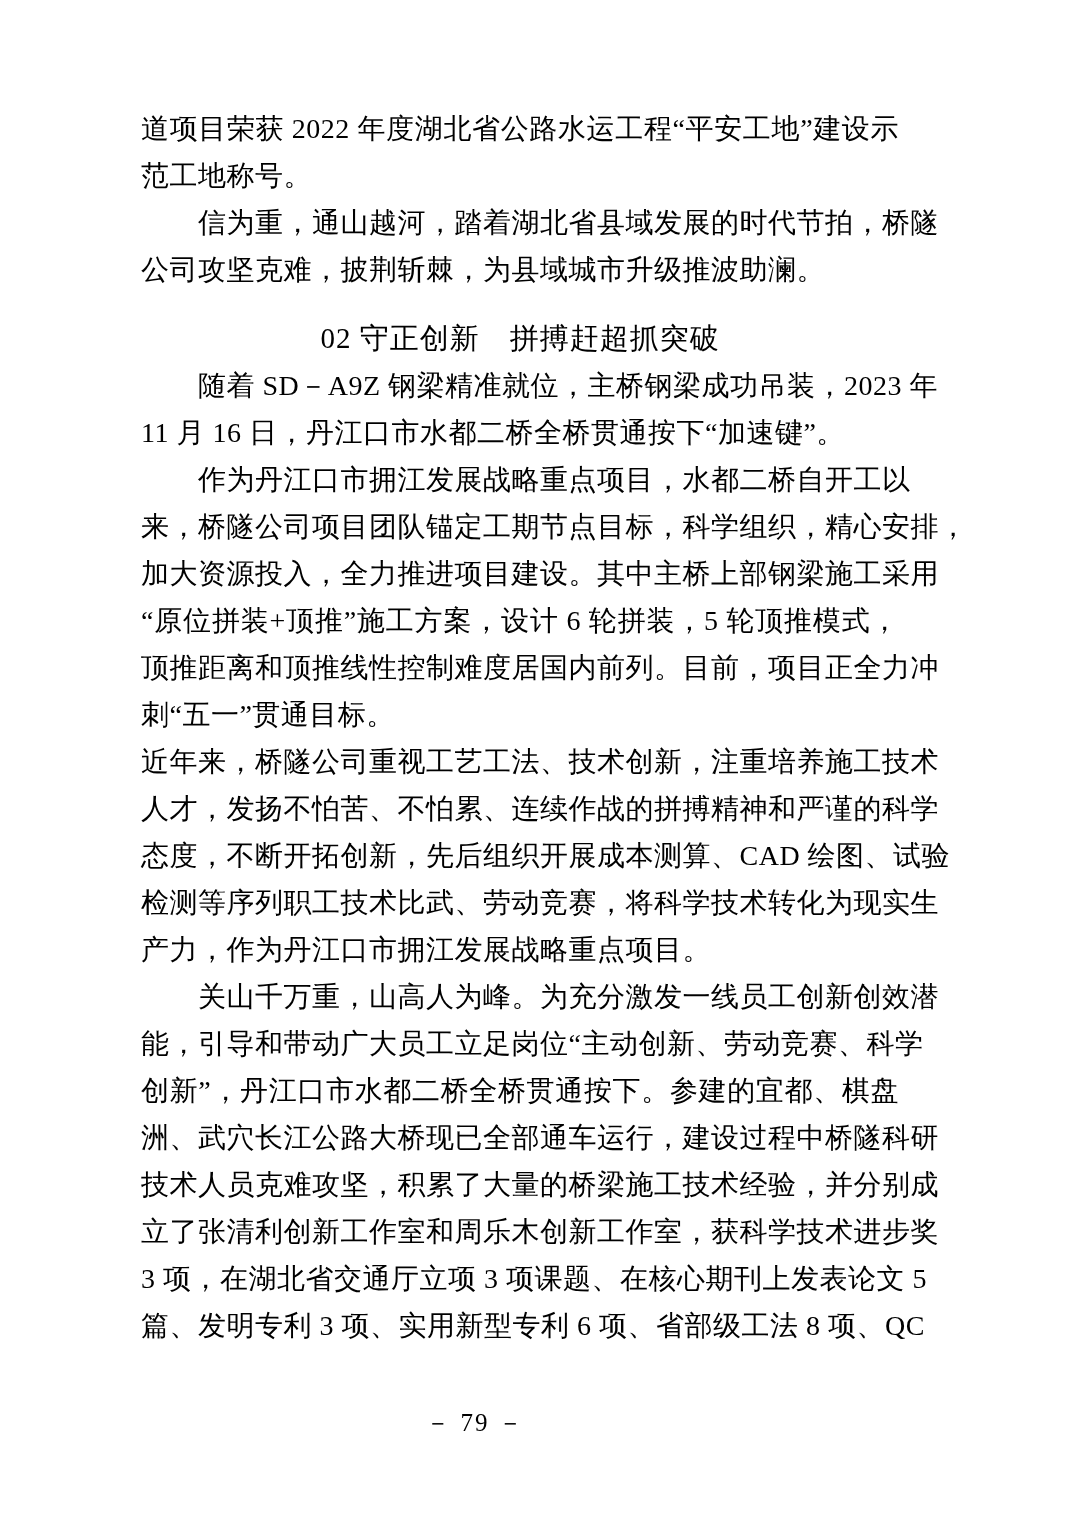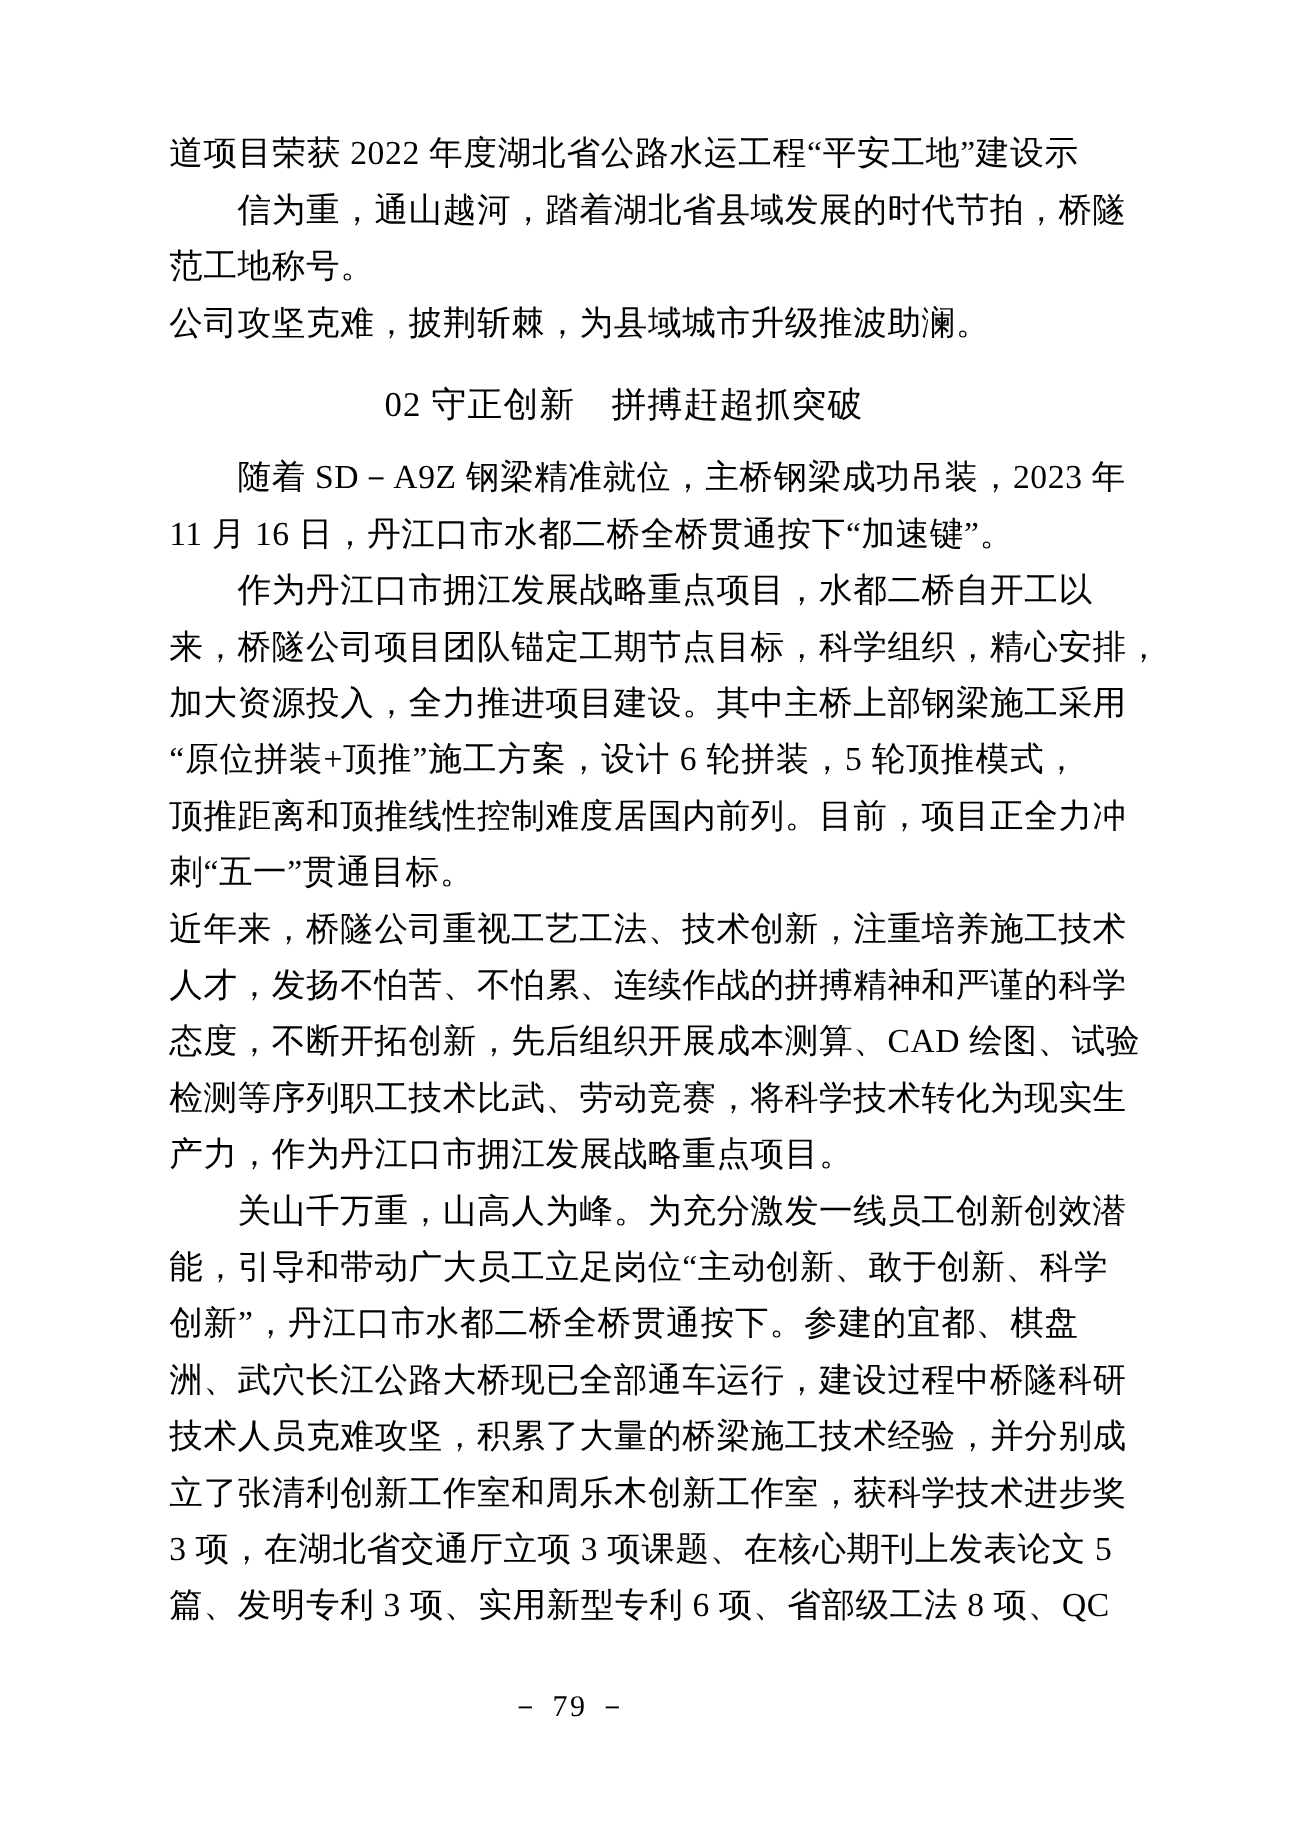--- a/index.html
+++ b/index.html
@@ -33,60 +33,59 @@
   .line.paraend {
     text-align-last: left;
   }
   .line.indent {
     text-indent: 57px;
   }
   .heading {
     font-size: 29px;
     line-height: 47px;
     margin-top: 22px;
-    margin-bottom: 13px;
     text-align: center;
     letter-spacing: 1px;
   }
   .footer {
     position: absolute;
     top: 1406px;
     left: 0;
     width: 950px;
     text-align: center;
     font-size: 25px;
     line-height: 34px;
     letter-spacing: 2px;
   }
 </style>
 </head>
 <body>
 
 <div class="page">
   <div class="doc-body">
       <div class="line">道项目荣获 2022 年度湖北省公路水运工程“平安工地”建设示</div>
+      <div class="line paraend">范工地称号。</div>
       <div class="line indent">信为重，通山越河，踏着湖北省县域发展的时代节拍，桥隧</div>
-      <div class="line paraend">范工地称号。</div>
       <div class="line paraend">公司攻坚克难，披荆斩棘，为县域城市升级推波助澜。</div>
       <div class="heading">02 守正创新　拼搏赶超抓突破</div>
       <div class="line indent">随着 SD－A9Z 钢梁精准就位，主桥钢梁成功吊装，2023 年</div>
       <div class="line paraend">11 月 16 日，丹江口市水都二桥全桥贯通按下“加速键”。</div>
       <div class="line indent">作为丹江口市拥江发展战略重点项目，水都二桥自开工以</div>
       <div class="line">来，桥隧公司项目团队锚定工期节点目标，科学组织，精心安排，</div>
       <div class="line">加大资源投入，全力推进项目建设。其中主桥上部钢梁施工采用</div>
       <div class="line">“原位拼装+顶推”施工方案，设计 6 轮拼装，5 轮顶推模式，</div>
       <div class="line">顶推距离和顶推线性控制难度居国内前列。目前，项目正全力冲</div>
       <div class="line paraend">刺“五一”贯通目标。</div>
       <div class="line">近年来，桥隧公司重视工艺工法、技术创新，注重培养施工技术</div>
       <div class="line">人才，发扬不怕苦、不怕累、连续作战的拼搏精神和严谨的科学</div>
       <div class="line">态度，不断开拓创新，先后组织开展成本测算、CAD 绘图、试验</div>
       <div class="line">检测等序列职工技术比武、劳动竞赛，将科学技术转化为现实生</div>
       <div class="line paraend">产力，作为丹江口市拥江发展战略重点项目。</div>
       <div class="line indent">关山千万重，山高人为峰。为充分激发一线员工创新创效潜</div>
-      <div class="line">能，引导和带动广大员工立足岗位“主动创新、敢于创新、科学</div>
+      <div class="line">能，引导和带动广大员工立足岗位“主动创新、劳动竞赛、科学</div>
       <div class="line">创新”，丹江口市水都二桥全桥贯通按下。参建的宜都、棋盘</div>
       <div class="line">洲、武穴长江公路大桥现已全部通车运行，建设过程中桥隧科研</div>
       <div class="line">技术人员克难攻坚，积累了大量的桥梁施工技术经验，并分别成</div>
       <div class="line">立了张清利创新工作室和周乐木创新工作室，获科学技术进步奖</div>
       <div class="line">3 项，在湖北省交通厅立项 3 项课题、在核心期刊上发表论文 5</div>
       <div class="line">篇、发明专利 3 项、实用新型专利 6 项、省部级工法 8 项、QC</div>
     </div>
   <div class="footer">
     <span>－ 79 －</span>
   </div>

